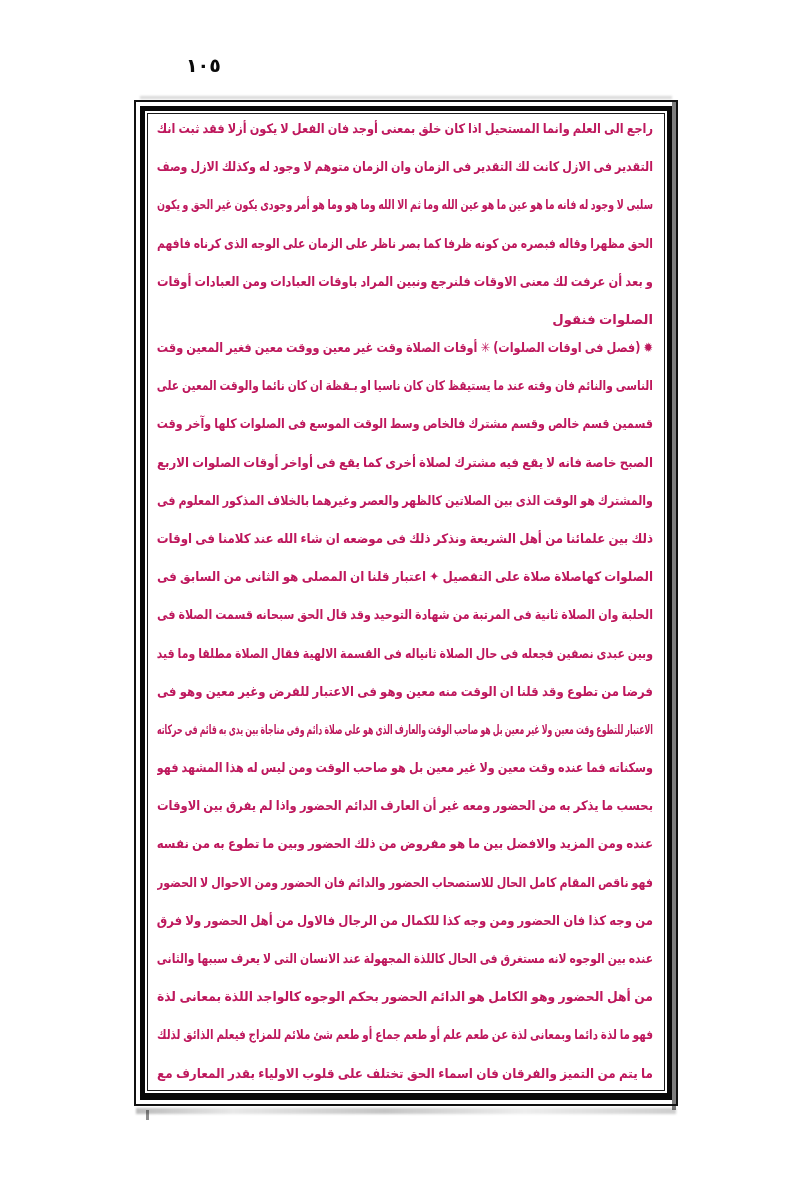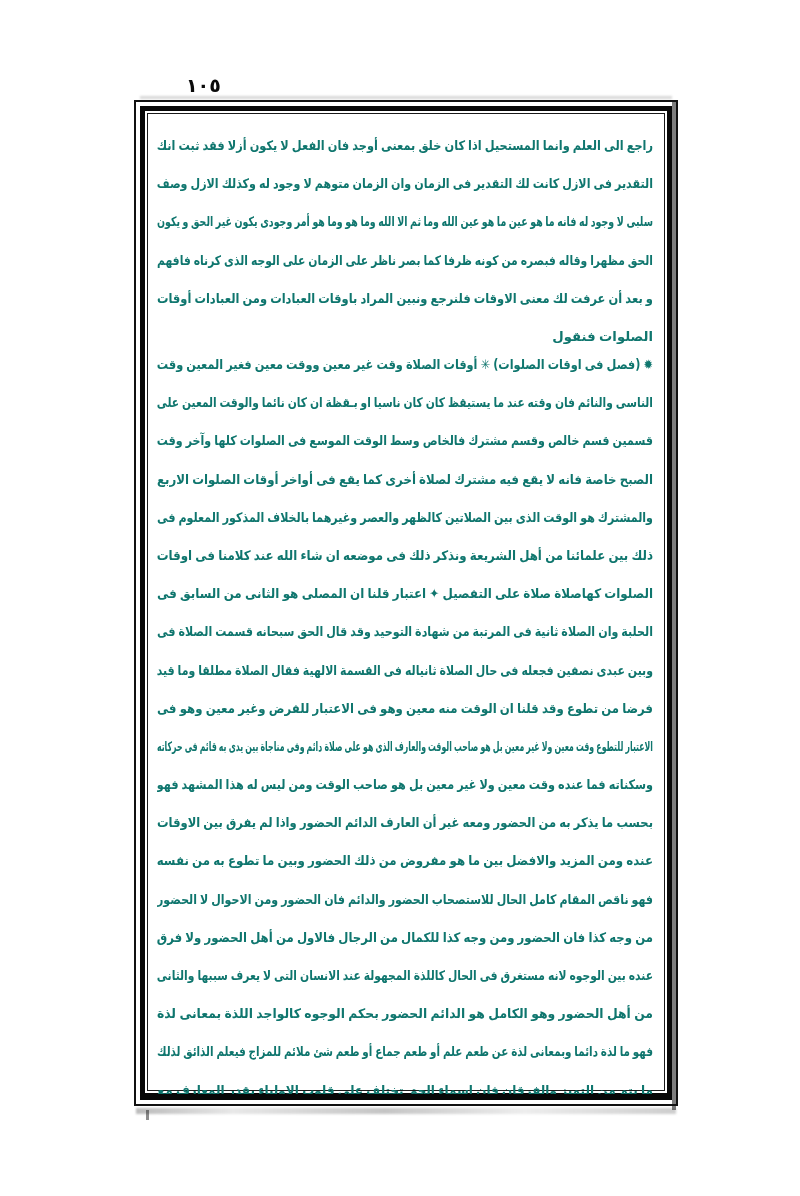--- a/index.html
+++ b/index.html
@@ -19,21 +19,21 @@
   #page-sheet {
     position: absolute;
     inset: 0;
     background: #ffffff;
   }
 
   
   #folio-number {
     position: absolute;
     left: 186px;
-    top: 72px;
+    top: 52px;
     width: 70px;
     height: 26px;
     font-family: "DejaVu Sans", sans-serif;
     font-size: 19px;
     font-weight: 700;
     letter-spacing: 1px;
     color: #0a0a0a;
     text-align: left;
     line-height: 26px;
     direction: rtl;
@@ -79,28 +79,28 @@
   }
 
   
   #text-block {
     position: absolute;
     left: 150px;
     top: 112px;
     width: 512px;
     height: 982px;
     box-sizing: border-box;
-    padding: 20px 9px 4px 7px;
+    padding: 3px 9px 4px 7px;
     direction: rtl;
     text-align: justify;
     text-align-last: justify;
     font-family: "DejaVu Sans", sans-serif;
     font-size: 13.2px;
     line-height: 28.1px;
-    color: #0f766e;
+    color: #be185d;
     font-weight: 700;
     letter-spacing: -0.4px;
     word-spacing: -1px;
     overflow: hidden;
   }
 
   .ln {
     display: block;
     white-space: nowrap;
     text-align: justify;

